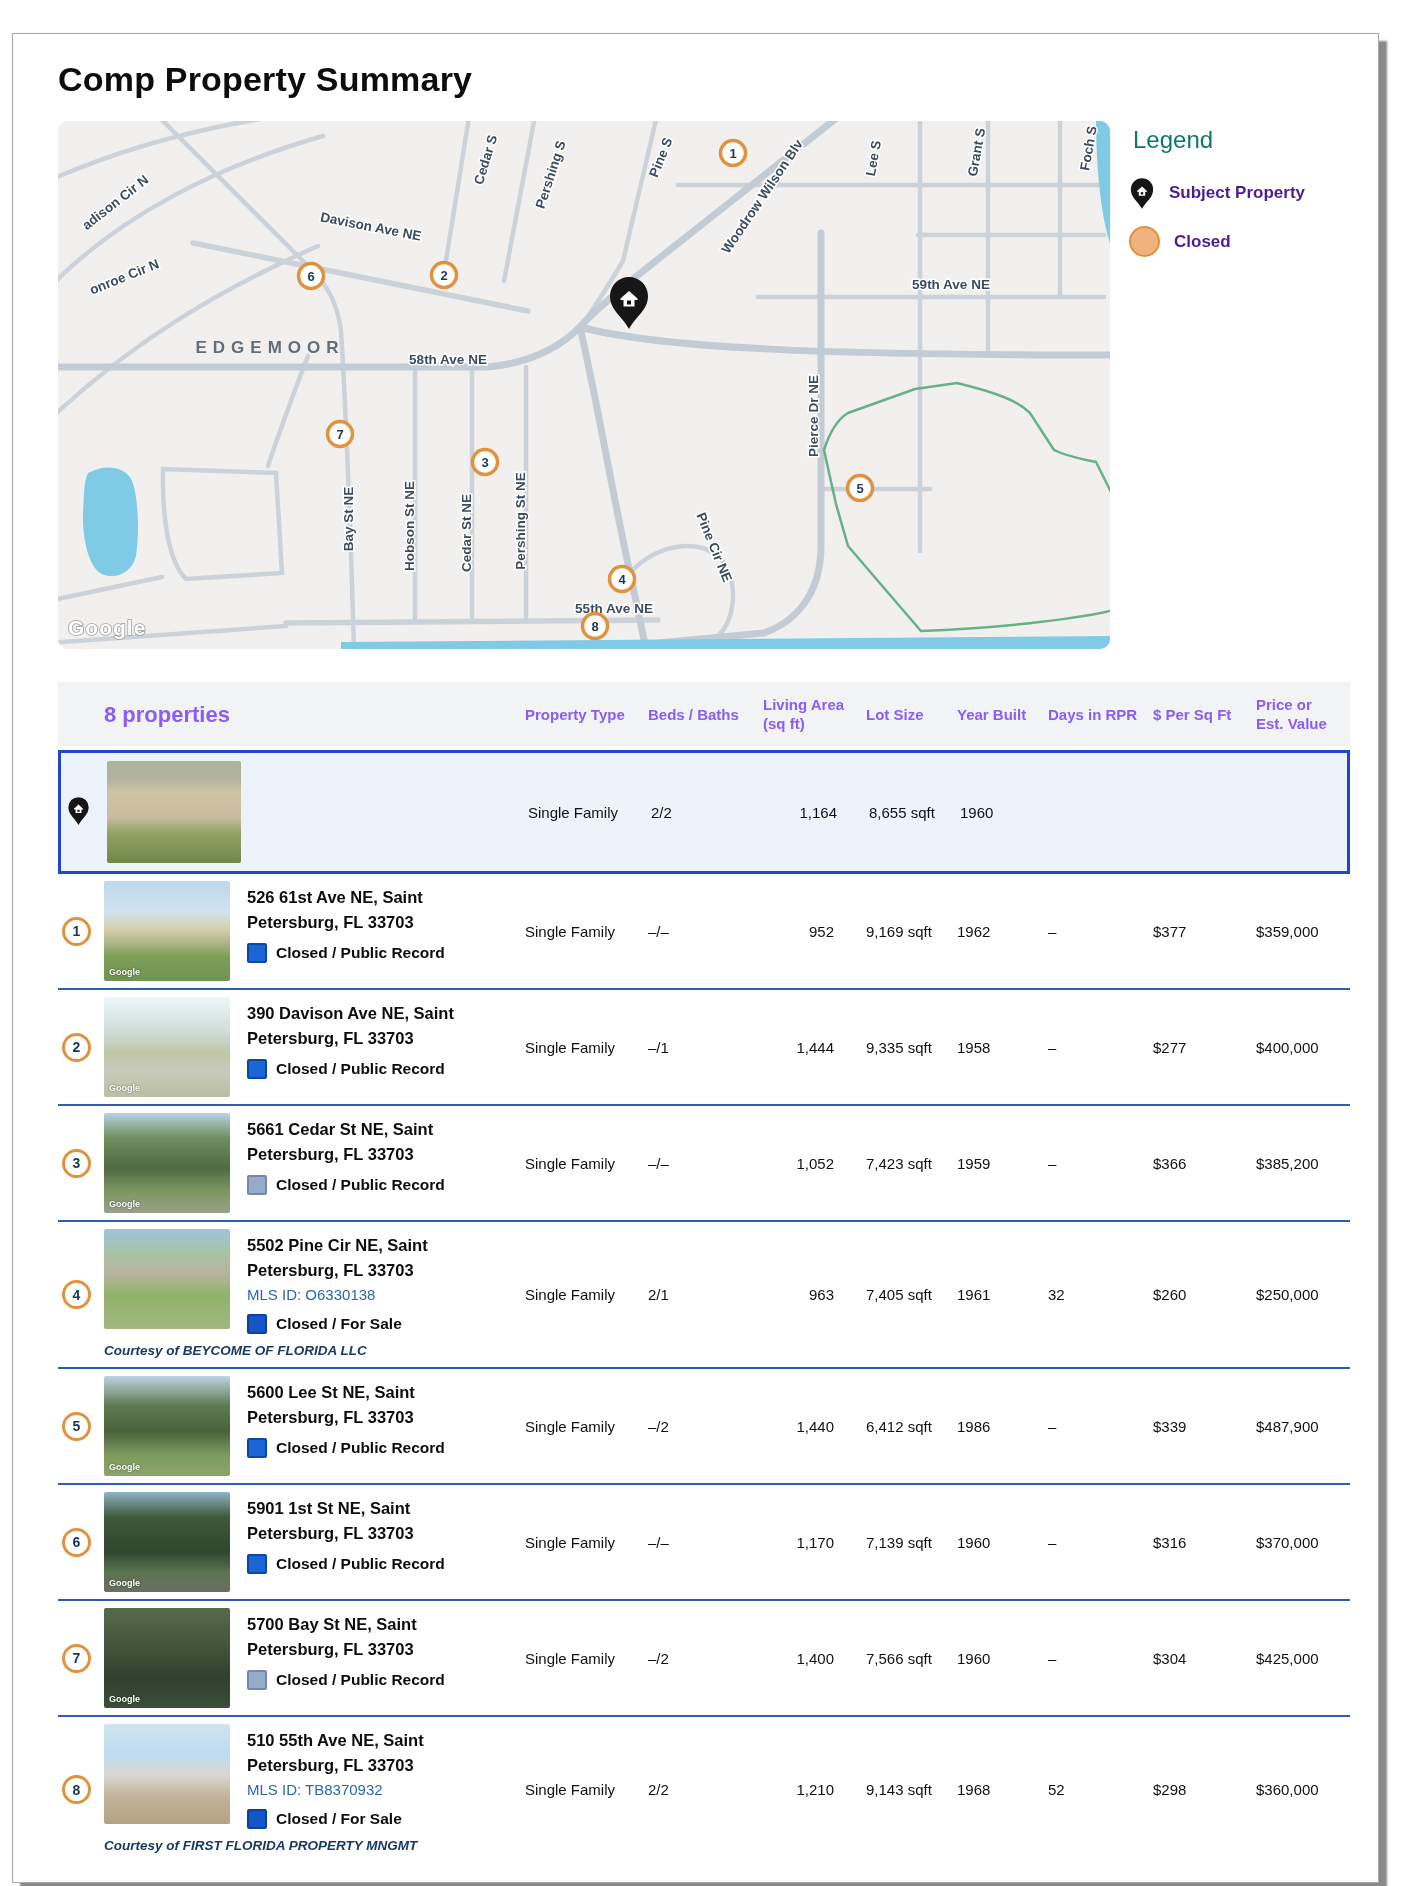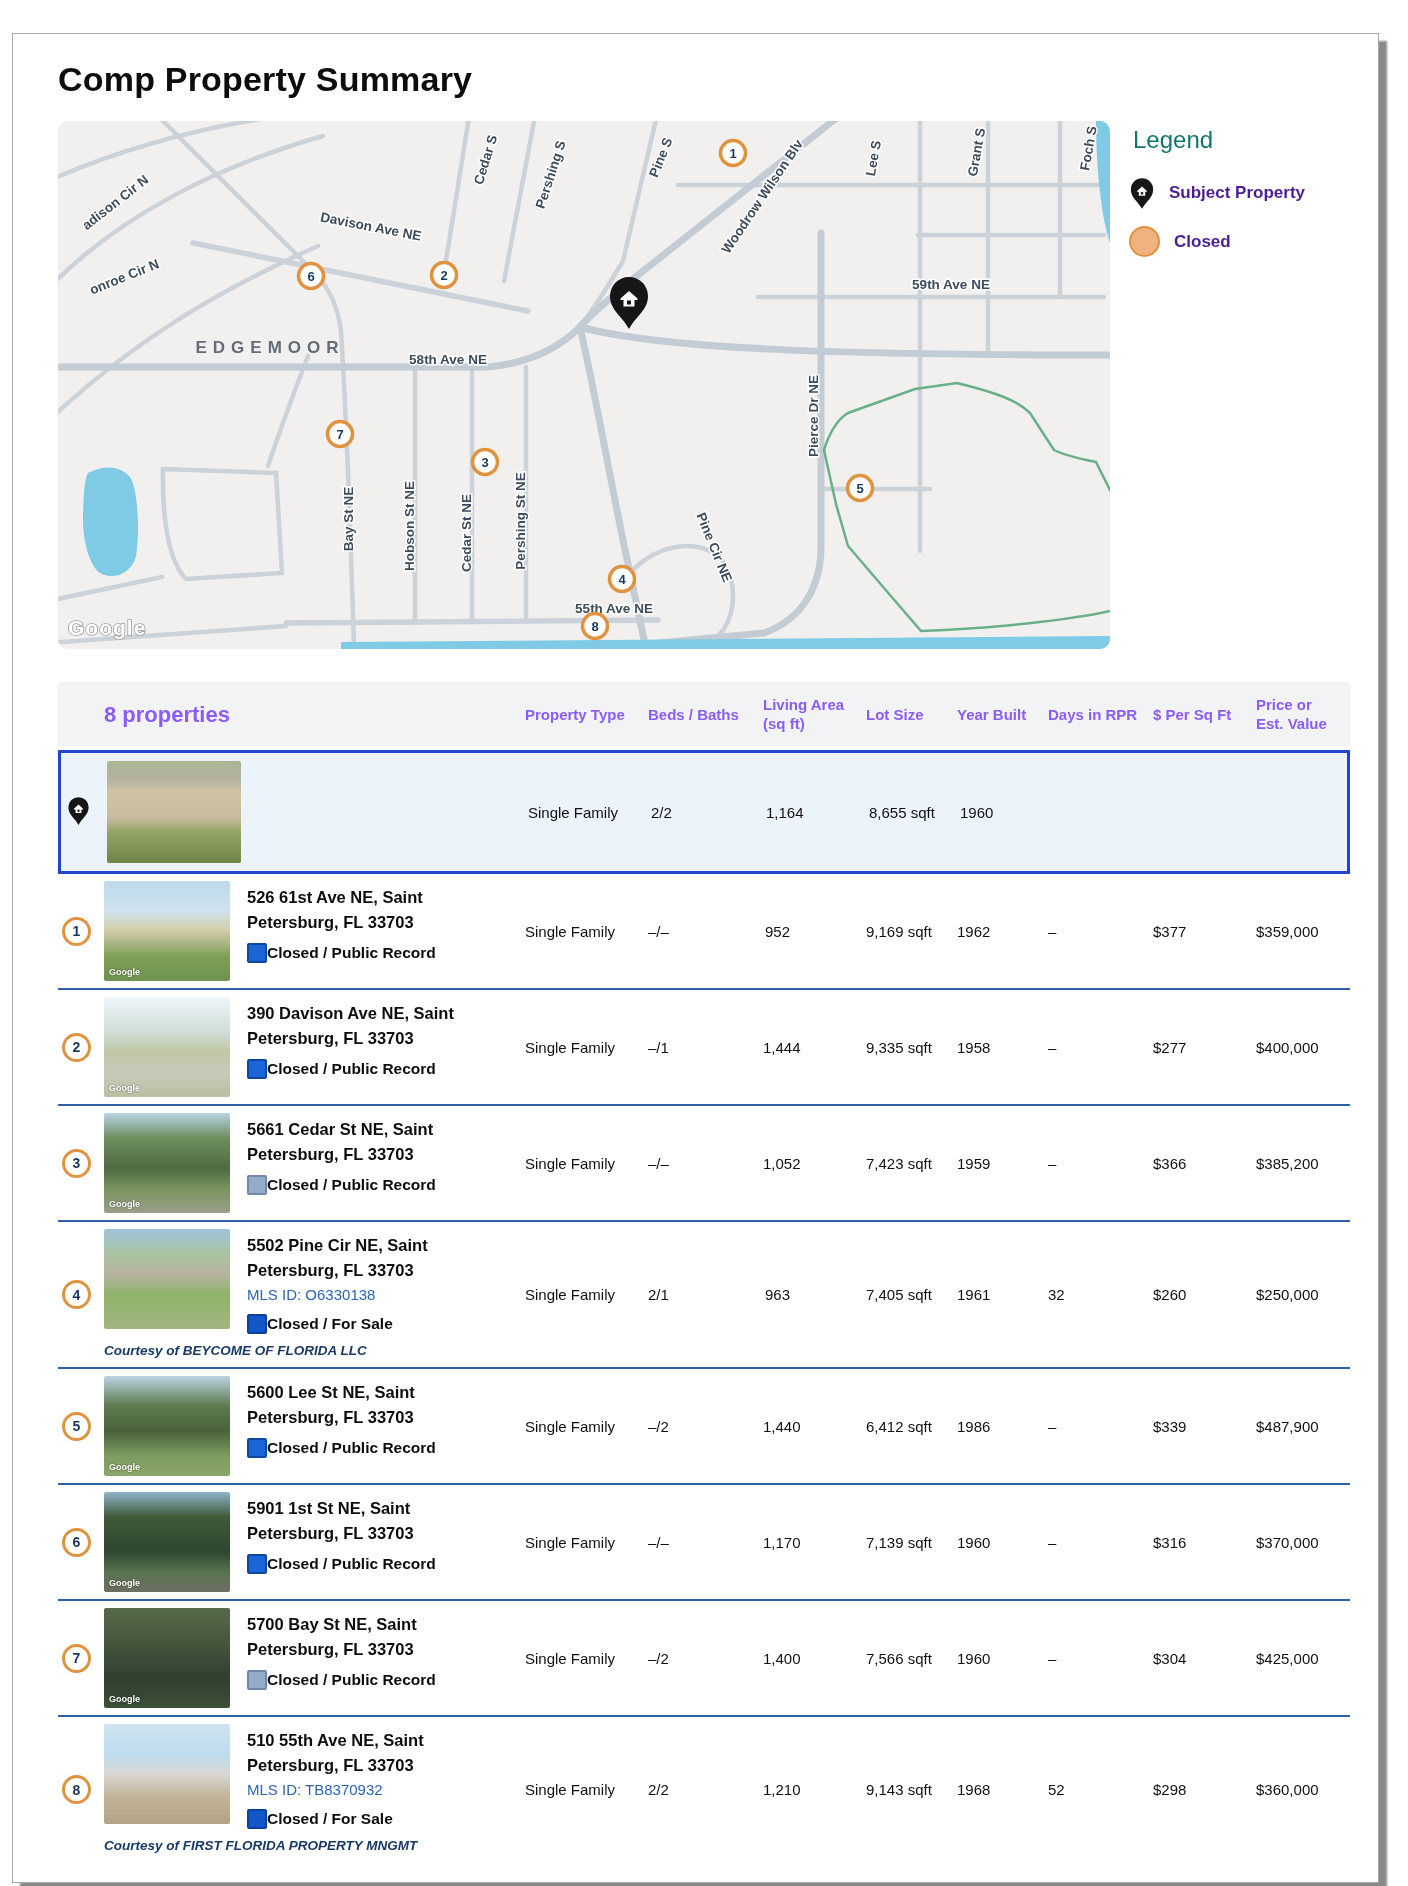--- a/index.html
+++ b/index.html
@@ -21,33 +21,33 @@
   .legend h2{margin:0 0 22px 12px;font-size:24px;font-weight:normal;color:#0f766e;}
   .lg-row{display:flex;align-items:center;margin:0 0 16px 8px;gap:14px;}
   .lg-label{font-size:17px;font-weight:600;color:#4c1d95;}
   .lg-circle{width:27px;height:27px;border-radius:50%;}
   
   .tbl{position:absolute;left:45px;top:648px;width:1292px;}
   .grid{display:grid;grid-template-columns:46px 421px 123px 115px 103px 91px 91px 105px 103px 94px;align-items:center;}
   .thead{background:#f2f3f5;min-height:64px;}
   .th{font-size:15px;font-weight:bold;color:#8b5cf6;line-height:19px;}
   .th.props{font-size:22px;}
-  .cell-area{text-align:right;padding-right:76px;}
+  .cell-area{text-align:right;padding-right:32px;}
   .row{position:relative;border-bottom:2px solid #2f5fa8;padding:7px 0;}
   .row.subject{border:3px solid #2145cb;background:#edf3fb;margin-top:4px;padding:8px 0;}
   .row.last{border-bottom:none;}
   .c-main{display:flex;gap:17px;align-items:flex-start;}
   .photo{width:126px;height:100px;border-radius:2px;position:relative;flex:0 0 auto;}
   .subject .photo{width:134px;height:102px;}
   .photo .wm{position:absolute;left:5px;bottom:4px;font-size:9px;font-weight:700;color:#fff;
              text-shadow:0 0 2px rgba(0,0,0,.55);}
   .addr{padding-top:4px;}
   .a-line{font-size:16.5px;font-weight:bold;color:#0d0d0d;line-height:25px;}
   .mls{font-size:15px;color:#2b66b5;line-height:22px;margin-top:1px;}
-  .status{display:flex;align-items:center;margin-top:8px;text-align:center;}
+  .status{display:flex;align-items:center;gap:9px;margin-top:8px;text-align:center;}
   .sq{width:16px;height:16px;border-radius:2px;flex:0 0 auto;}
   .st-label{font-size:15.5px;font-weight:bold;color:#0d0d0d;}
   .courtesy{font-size:13.5px;font-style:italic;font-weight:600;color:#173a66;margin:9px 0 2px 0;}
   .val{font-size:15px;color:#111;}
   .badge{width:29px;height:29px;border-radius:50%;background:#fff;border:3px solid #e0923e;
          display:flex;align-items:center;justify-content:center;font-size:14px;font-weight:bold;color:#15365c;
          box-sizing:border-box;margin-left:4px;}
   .pinicon{margin-left:6px;}
   
   .ph-s{background:linear-gradient(180deg,#a9b694 0%,#b4b2a0 18%,#cfc3a2 30%,#c9bda0 55%,#93a465 70%,#6f8648 100%);}

